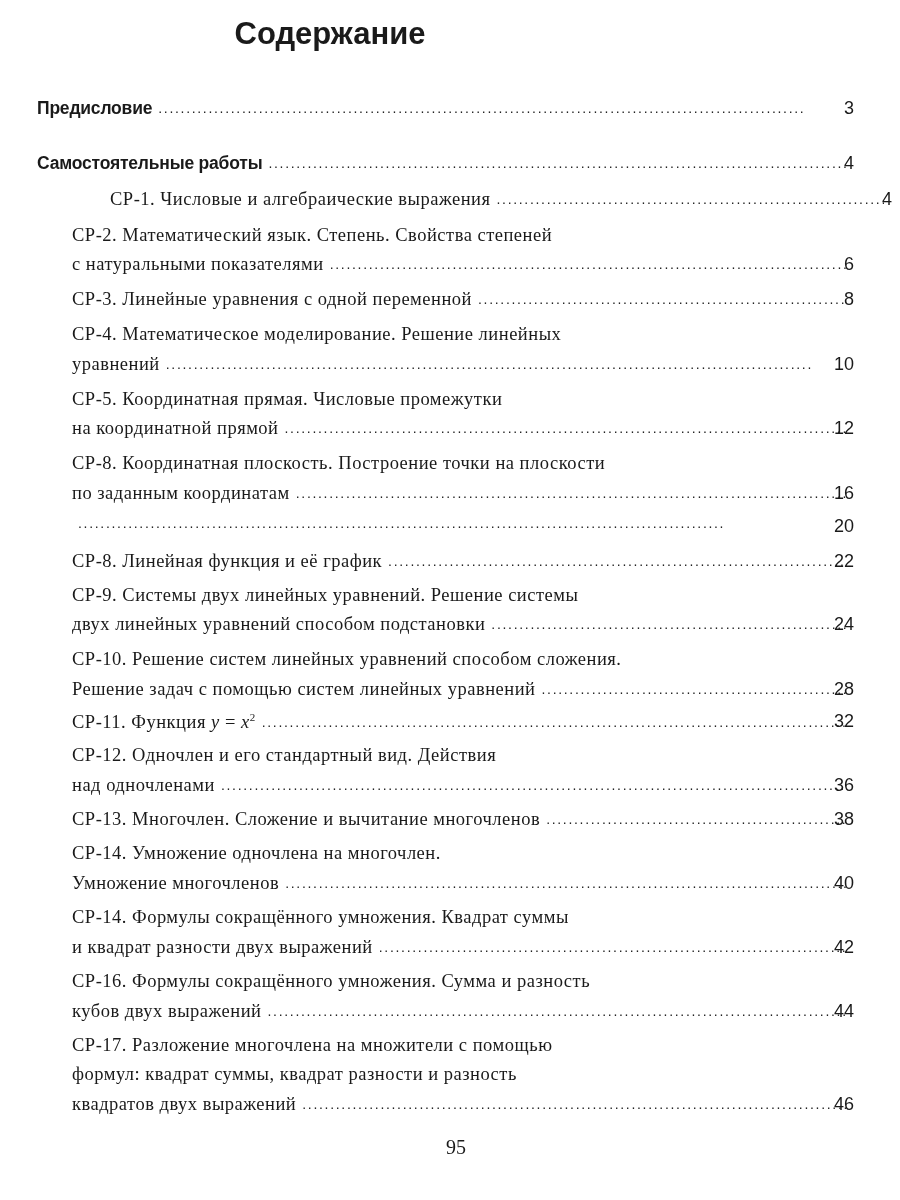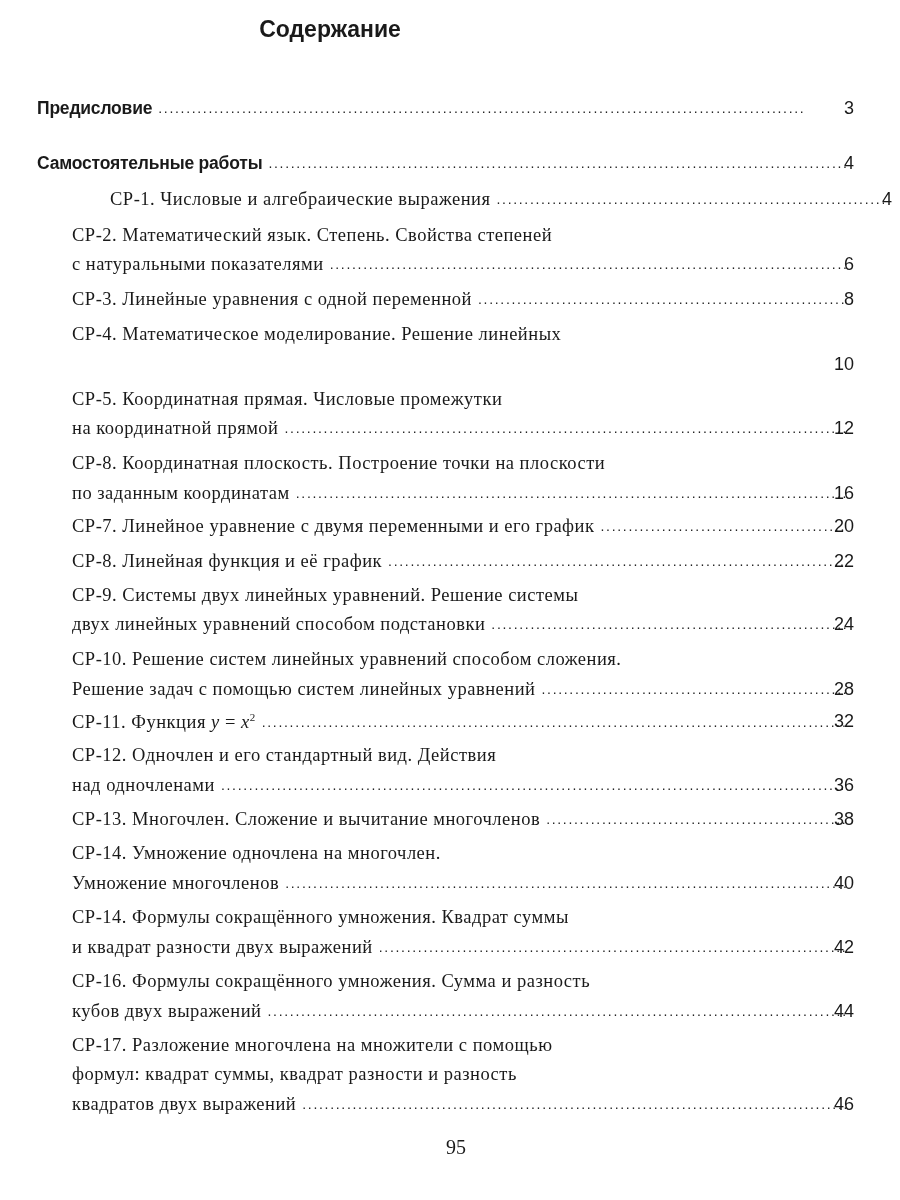--- a/index.html
+++ b/index.html
@@ -2,21 +2,21 @@
 <html><head>
   <meta charset="utf-8">
   <style>
     html, body { margin: 0; padding: 0; }
     body {
       width: 900px; height: 1200px; background: #ffffff; position: relative; overflow: hidden;
       color: #1a1a1a;
     }
     .title {
       position: absolute; left: 0; width: 660px; top: 16px; text-align: center;
-      font-family: "Liberation Sans", sans-serif; font-weight: bold; font-size: 23px;
+      font-family: "Liberation Sans", sans-serif; font-weight: bold; font-size: 31px;
     }
     .row {
       position: absolute; left: 4px; width: 900px; height: 30px; padding-left: 8px;
     }
     .row .line {
       position: absolute; display: flex; align-items: baseline; white-space: nowrap;
     }
     .sec .line {
       left: 33px; right: 58px;
       font-family: "Liberation Sans", sans-serif; font-weight: bold; font-size: 17.5px; letter-spacing: -0.2px;
@@ -94,20 +94,24 @@
       </div>
     <span class="page">8</span>
   </div>
 
   <div class="row item" style="top:324px;">
     <div class="line">
         <span>СР-4. Математическое моделирование. Решение линейных</span>
       </div>
   </div>
   <div class="row item" style="top:354px;">
+    <div class="line">
+        <span>уравнений</span>
+        <span class="leader"></span>
+      </div>
     <span class="page">10</span>
   </div>
 
   <div class="row item" style="top:389px;">
     <div class="line">
         <span>СР-5. Координатная прямая. Числовые промежутки</span>
       </div>
   </div>
   <div class="row item" style="top:418px;">
     <div class="line">
@@ -125,21 +129,20 @@
   <div class="row item" style="top:483px;">
     <div class="line">
         <span>по заданным координатам</span>
         <span class="leader"></span>
       </div>
     <span class="page">16</span>
   </div>
 
   <div class="row item" style="top:516px;">
     <div class="line">
-        <span>СР-7. Линейное уравнение с двумя переменными и его график</span>
         <span class="leader"></span>
       </div>
     <span class="page">20</span>
   </div>
 
   <div class="row item" style="top:551px;">
     <div class="line">
         <span>СР-8. Линейная функция и её график</span>
         <span class="leader"></span>
       </div>

